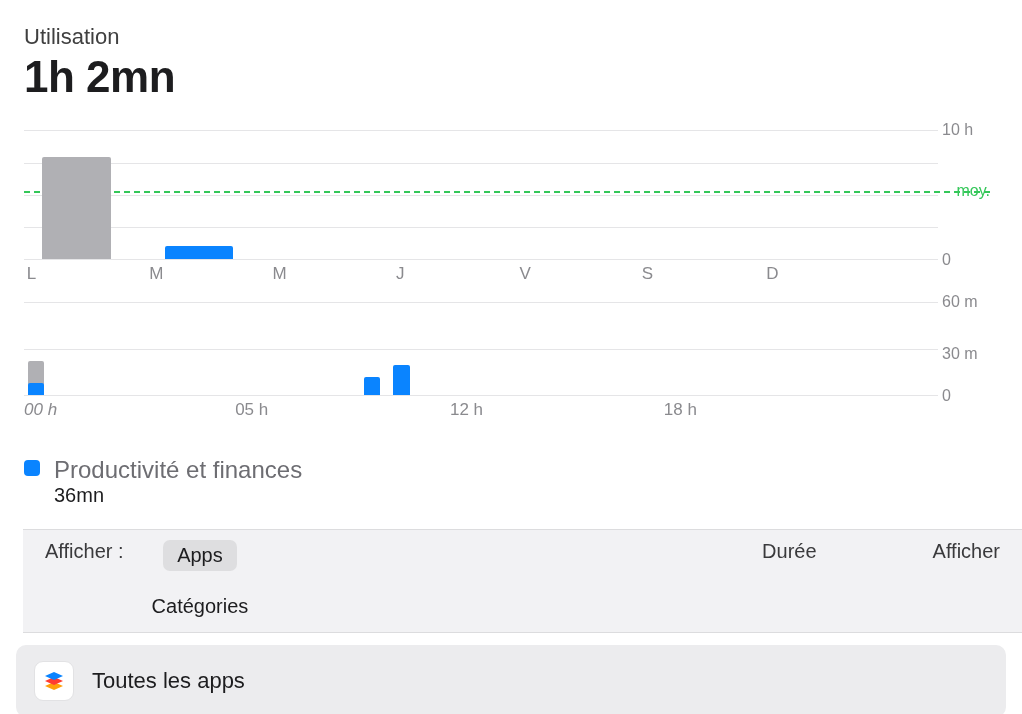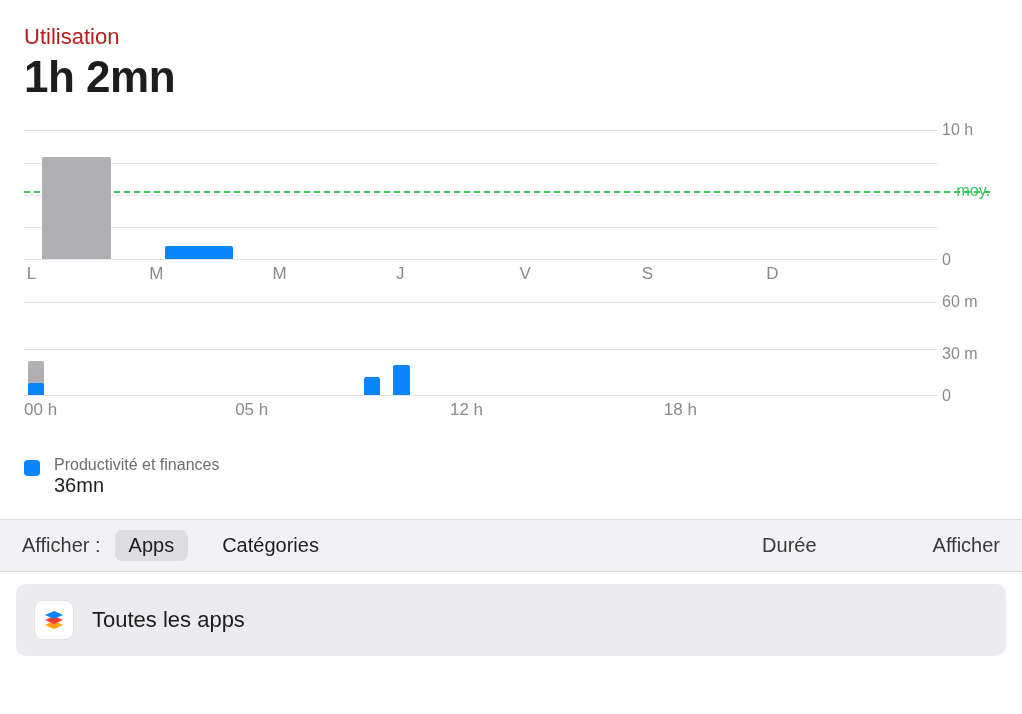--- a/index.html
+++ b/index.html
@@ -5,21 +5,21 @@
   * { box-sizing: border-box; margin: 0; padding: 0; }
   body {
     font-family: -apple-system, BlinkMacSystemFont, "Segoe UI", Helvetica, Arial, sans-serif;
     background: #ffffff;
     color: #1d1d1f;
     width: 1022px;
     height: 714px;
     overflow: hidden;
   }
   .container { padding: 24px 24px 0 24px; }
-  .title-small { font-size: 22px; font-weight: 400; color: #b91c1c; margin-bottom: 2px; }
+  .title-small { font-size: 22px; font-weight: 400; color: #404040; margin-bottom: 2px; }
   .title-big { font-size: 44px; font-weight: 700; letter-spacing: -0.5px; margin-bottom: 28px; }
 
   .chart-wrap { position: relative; margin-bottom: 14px; }
   .chart-area {
     position: relative;
     height: 130px;
     margin-right: 60px;
     border-top: 1px solid #e5e5e7;
     border-bottom: 1px solid #e5e5e7;
   }
@@ -46,32 +46,33 @@
   .bar-seg.graytop { background: #b0b0b4; border-radius: 2px 2px 0 0; }
 
   .x-axis { position: relative; margin-right: 60px; height: 24px; margin-top: 4px; }
   .x-tick { position: absolute; font-size: 17px; color: #8a8a8e; transform: translateX(0); }
 
   .legend { display: flex; padding: 18px 0 22px 0; gap: 0; }
   .legend-col { flex: 1; display: flex; align-items: flex-start; gap: 14px; }
   .legend-swatch { width: 16px; height: 16px; border-radius: 4px; margin-top: 4px; flex-shrink: 0; }
   .legend-swatch.blue { background: #0a84ff; }
   .legend-swatch.orange { background: #ff9f0a; }
-  .legend-text .lbl { font-size: 16px; color: #6d6d72; }
+  .legend-text .lbl { font-size: 24px; color: #6d6d72; }
   .legend-text .val { font-size: 20px; color: #1d1d1f; }
   .toolbar-outer {
     background: #f2f2f4;
     border-top: 1px solid #dcdcde;
     border-bottom: 1px solid #dcdcde;
     padding: 10px 22px;
-    display: flex; align-items: center;
+    display: flex; align-items: flex-start;
     font-size: 20px;
+    margin-left: 23px;
   }
   .toolbar-label { color: #3a3a3c; margin-right: 14px; }
-  .seg { display: inline-flex; align-items: center; gap: 20px; }
+  .seg { display: inline-flex; align-items: center; gap: 20px; flex-direction: column; }
   .seg-btn {
     border: none; background: transparent; font-size: 20px; color: #1d1d1f;
     padding: 4px 14px; border-radius: 7px; cursor: pointer;
     font-family: inherit;
   }
   .seg-btn.active { background: #dedee0; }
   .toolbar-right { margin-left: auto; display: flex; gap: 116px; color: #3a3a3c; }
 
   .list-row-wrap { padding: 12px 16px 0 16px; }
   .list-row {
@@ -142,21 +143,21 @@
         </div>
         <div class="bar-slot" style="left:40.4%; width:1.8%; height:33%;">
           <div class="bar-seg bluefull" style="height:100%;"></div>
         </div>
       </div>
     </div>
     <span class="y-label" style="top:0;">60 m</span>
     <span class="y-label" style="top:52px;">30 m</span>
     <span class="y-label" style="top:94px;">0</span>
     <div class="x-axis">
-      <span class="x-tick" style="left:0%;">00 h</span>
+      <span class="x-tick" style="left:0%;font-style:italic;">00 h</span>
       <span class="x-tick" style="left:23.1%;">05 h</span>
       <span class="x-tick" style="left:46.6%;">12 h</span>
       <span class="x-tick" style="left:70.0%;">18 h</span>
     </div>
   </div>
 
   <div class="legend">
     <div class="legend-col">
       <div class="legend-swatch blue"></div>
       <div class="legend-text">

